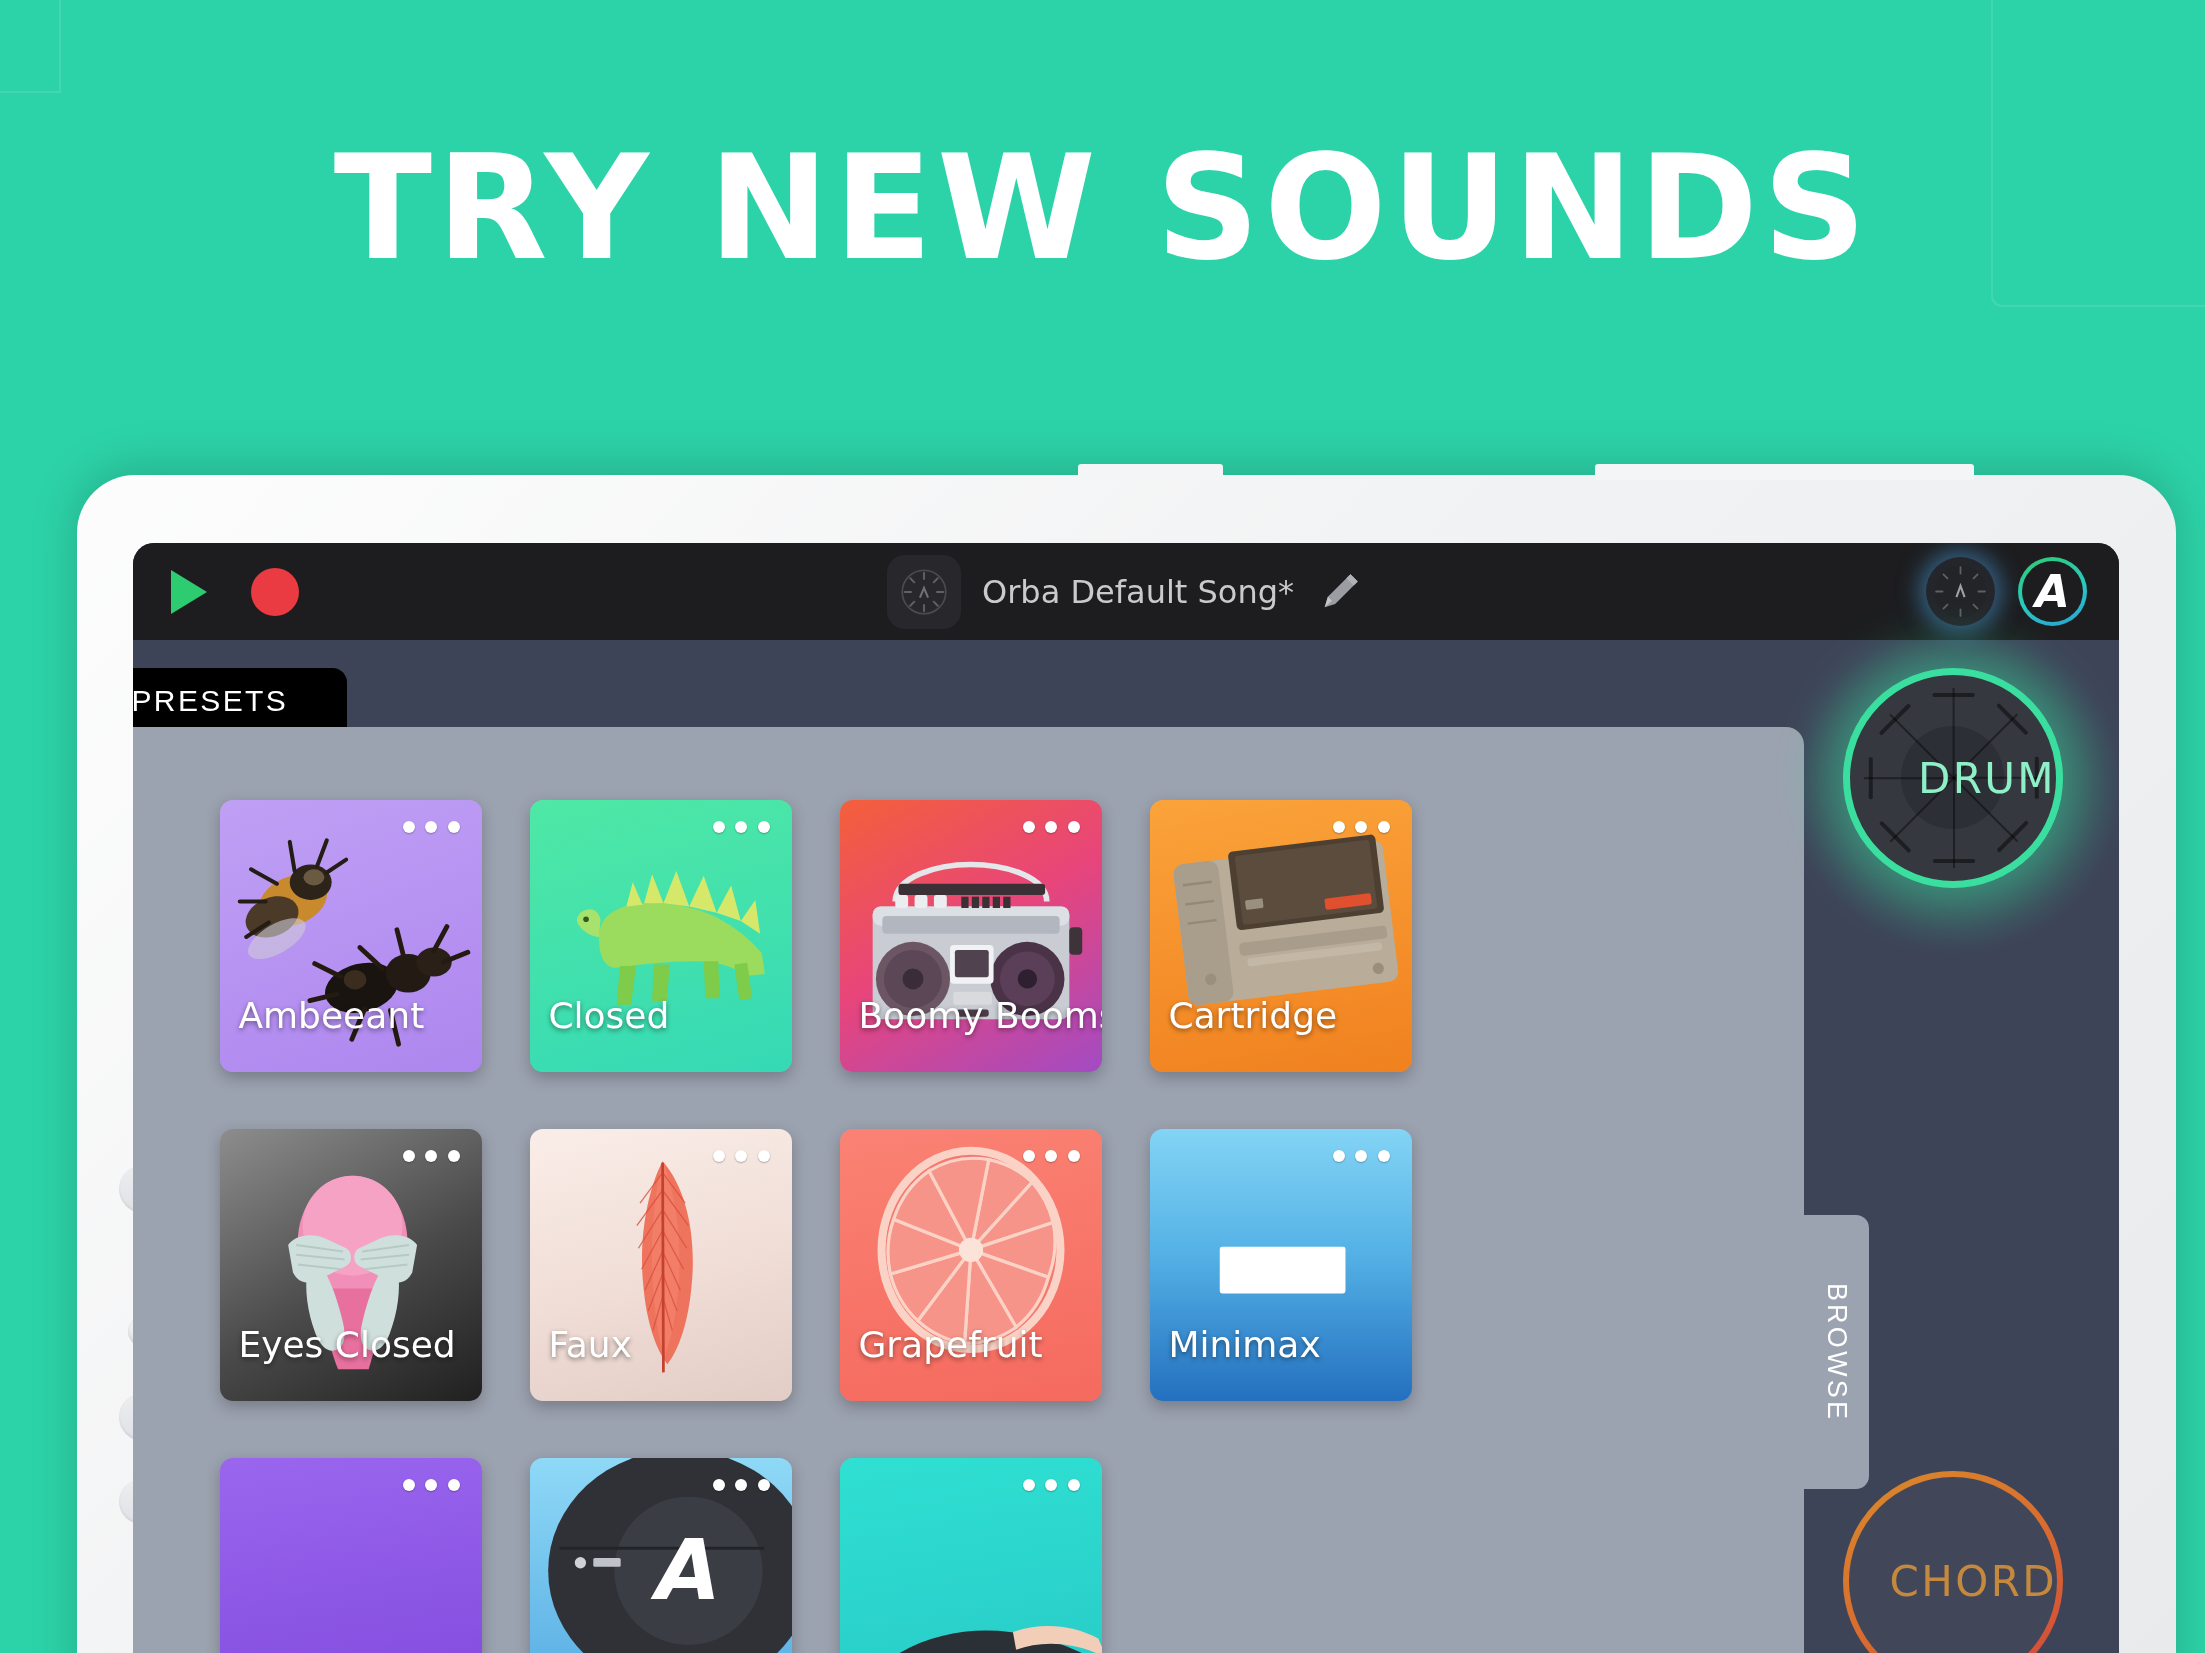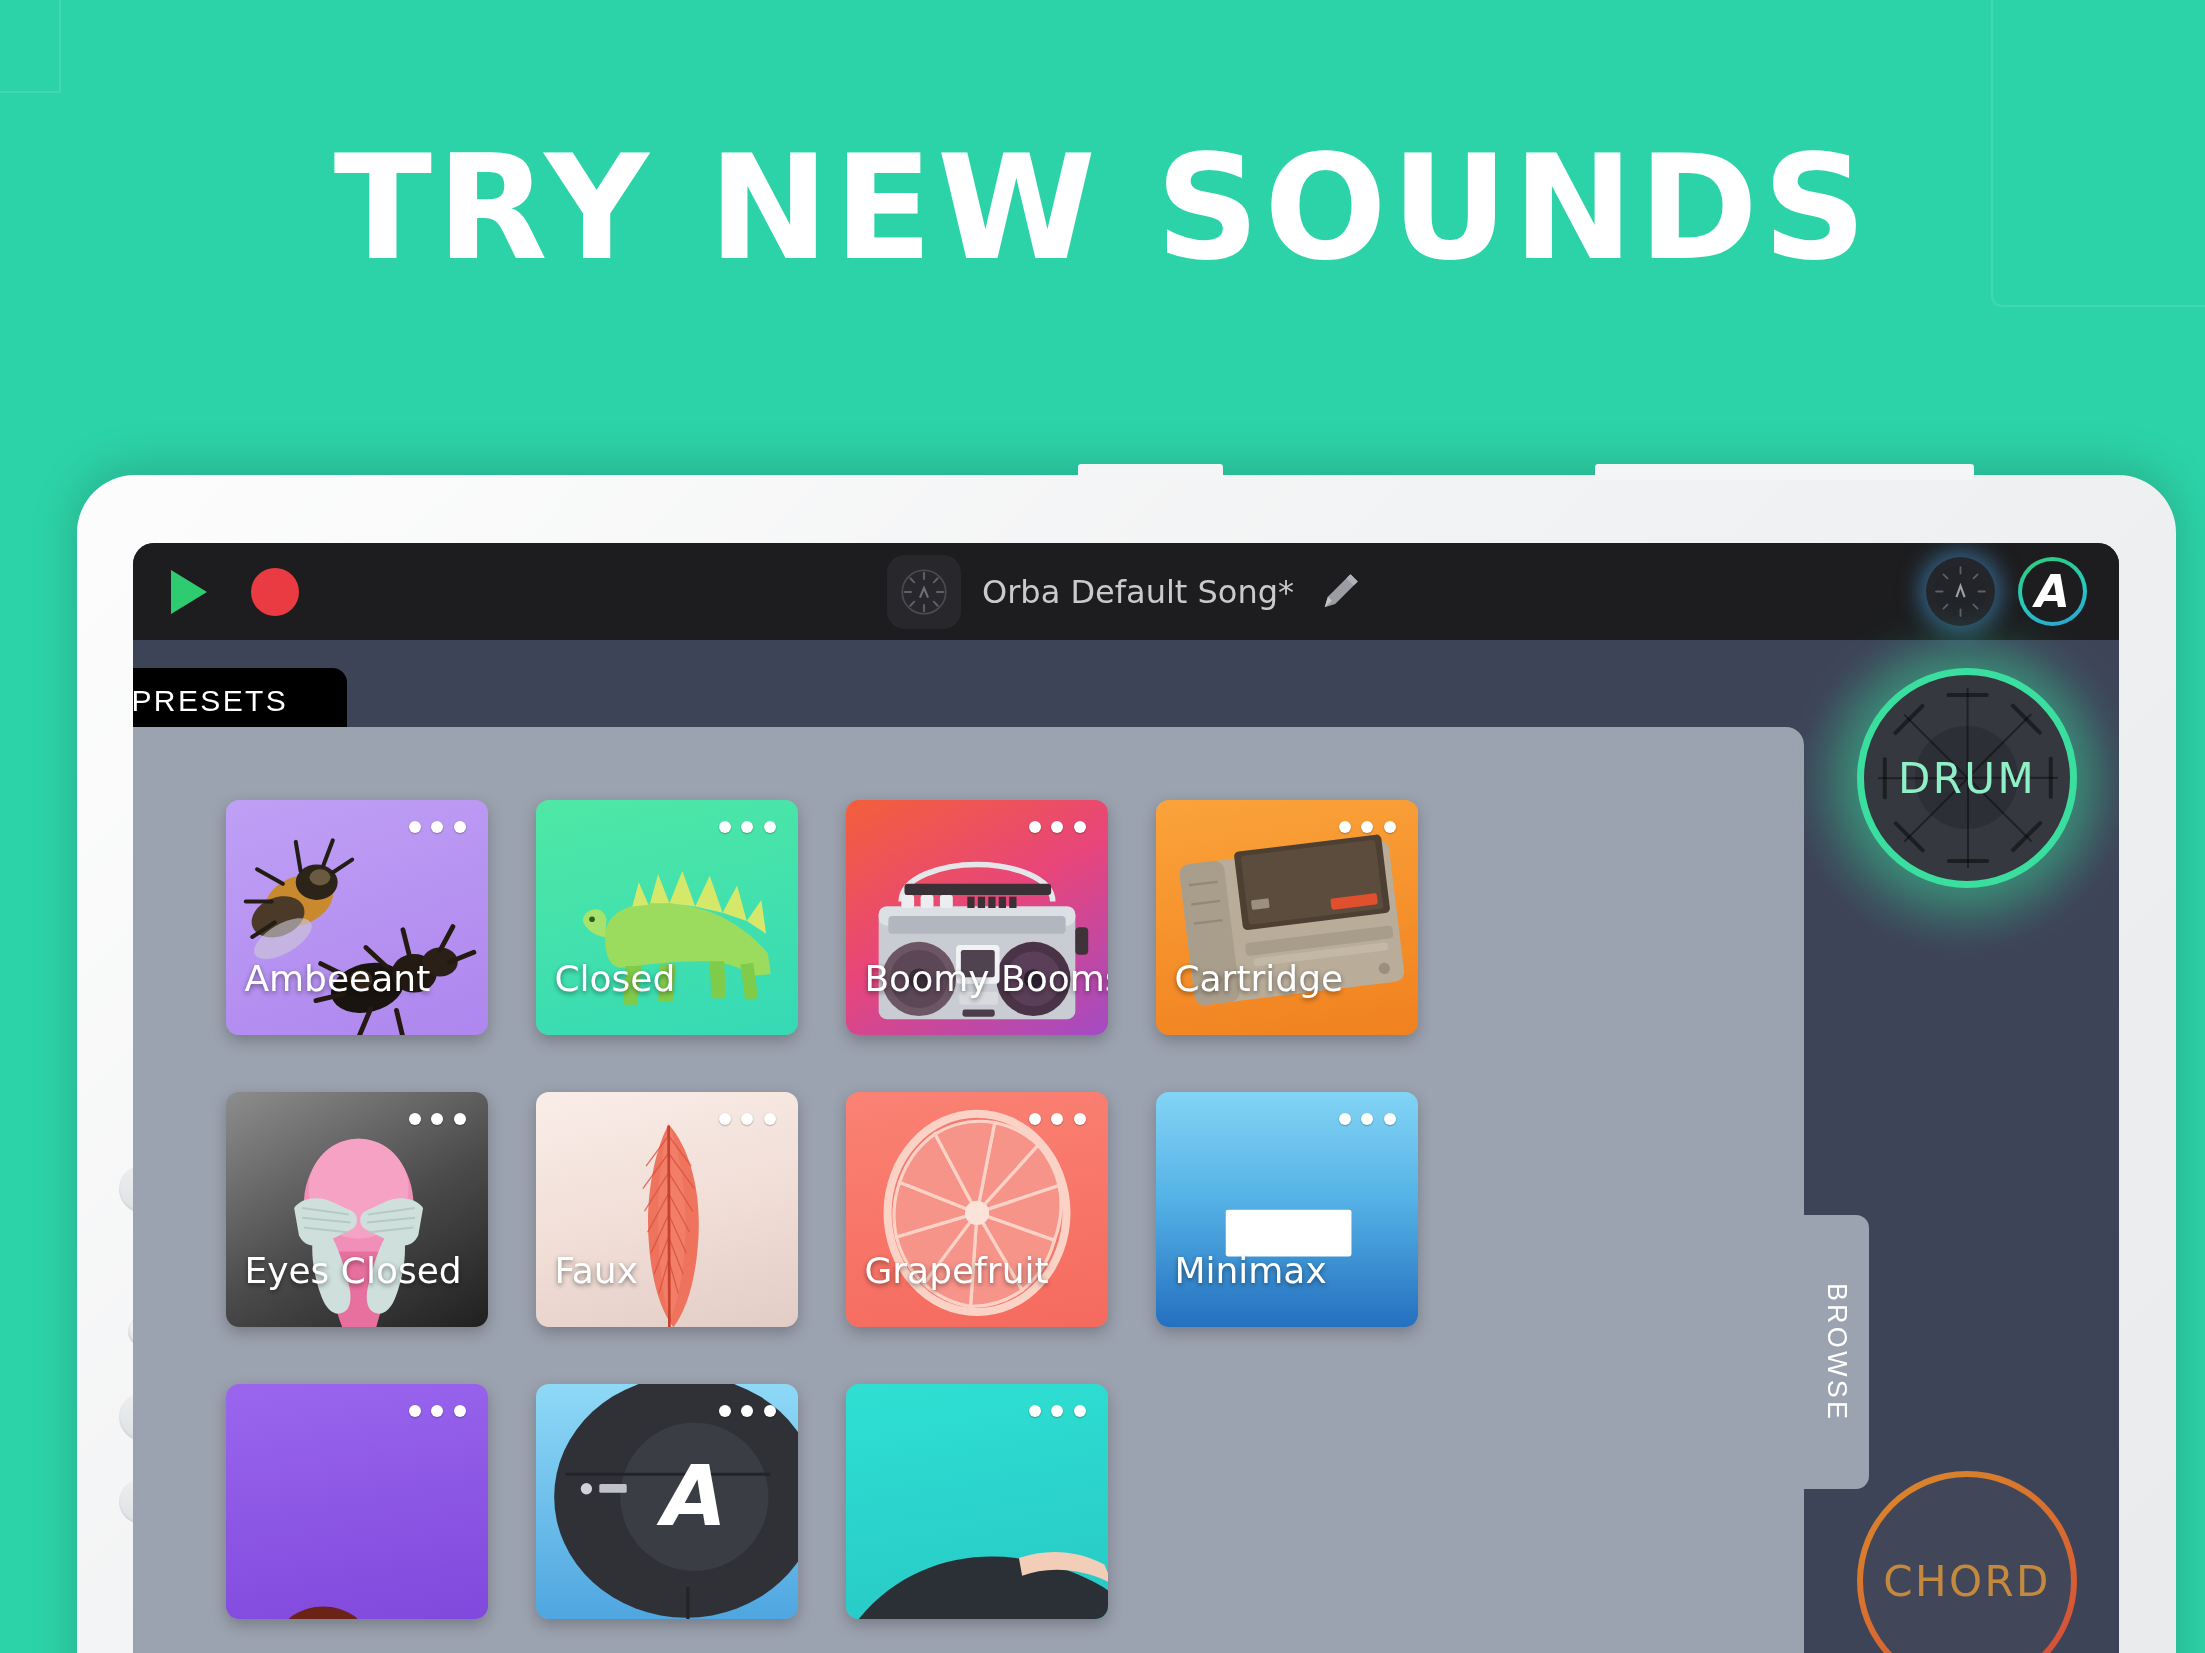--- a/index.html
+++ b/index.html
@@ -146,27 +146,26 @@
     background:#9CA3B0;
     border-radius:0 18px 0 0;
   }
   .grid{
     position:absolute; left:89px; top:73px;
     display:grid;
     grid-template-columns:repeat(4,262px);
     column-gap:48px; row-gap:57px;
   }
   .card{
-    width:262px;height:235px;
+    width:262px;height:272px;
     border-radius:13px;
     position:relative;
     overflow:hidden;
     box-shadow:0 5.7px 14.5px rgba(0,0,0,.24);
     cursor:pointer;
-    margin-left:6px;
   }
   .card-art{ position:absolute; inset:0; }
   .dots{
     position:absolute; top:21px; right:22.6px;
     display:flex; gap:10.5px; z-index:4; cursor:pointer;
   }
   .dots i{ width:12px;height:12px;border-radius:50%;background:#fff;
            box-shadow:0 0.8px 1.6px rgba(0,0,0,.35); display:block; }
   .card-label{
     position:absolute; left:18px; bottom:36px; z-index:4;
@@ -185,23 +184,23 @@
     display:flex; align-items:center; justify-content:center;
     cursor:pointer;
   }
   .browse-tab span{
     color:#fff; font-size:27px; letter-spacing:3.2px; font-weight:500;
     transform:rotate(90deg); white-space:nowrap;
   }
 
   
   .knob{
-    position:absolute; right:42px;
+    position:absolute; right:56px;
     width:220px;height:220px;border-radius:50%;
-    display:flex;align-items:center;justify-content:center;
+    display:flex;align-items:center;justify-content:flex-end;
     cursor:pointer;
   }
   .knob-label{
     font-size:42px; letter-spacing:2.4px; font-weight:500; z-index:3;
     font-family:"DejaVu Sans",sans-serif;
   }
   .knob-drum{
     top:125px;
     background:#35383f;
     border:7.3px solid #3ADFA0;

